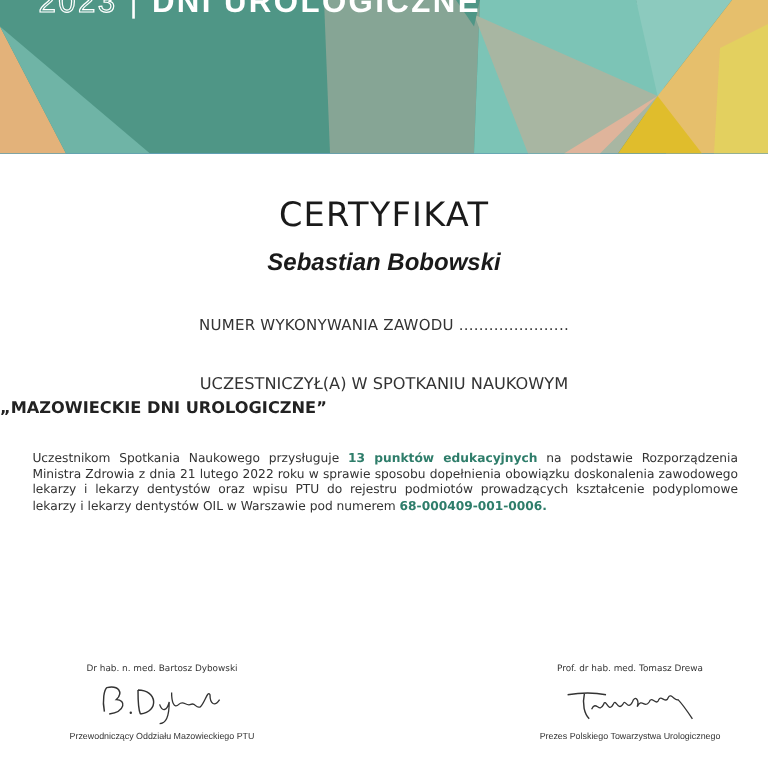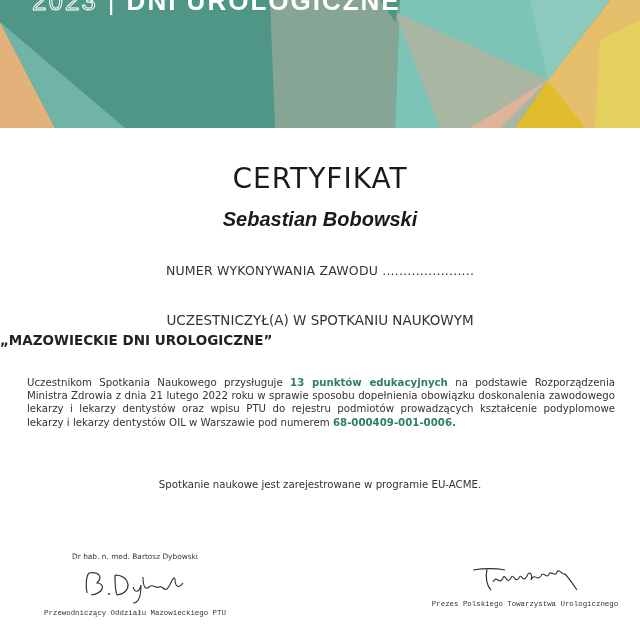--- a/index.html
+++ b/index.html
@@ -57,21 +57,21 @@
     }
     .hl { color: #2e7d6a; font-weight: 700; }
     .acme {
       position: absolute; left: 0; width: 640px; top: 478px; text-align: center;
       font-family: "DejaVu Sans", sans-serif; font-size: 10.2px; line-height: 13.5px; color: #333;
     }
     .sig-block { position: absolute; top: 552px; width: 230px; text-align: center; }
     .sig-left { left: 20px; }
     .sig-right { left: 410px; }
     .sig-name { font-family: "DejaVu Sans", sans-serif; font-size: 7.4px; color: #333; }
-    .sig-role { font-family: Liberation Mono, monospace; font-size: 7.4px; color: #333; margin-top: 4px; }
+    .sig-role { font-family: Liberation Sans, sans-serif; font-size: 7.4px; color: #333; margin-top: 4px; }
     .signature { height: 40px; display: block; margin: 4px auto 0 auto; }
   </style>
 </head>
 <body>
 
 <div class="header">
   <svg width="640" height="128" viewBox="0 0 640 128">
     <rect x="0" y="0" width="640" height="128" fill="#4f9686"></rect>
     <polygon points="270,0 400,0 395,128 275,128" fill="#86a595"></polygon>
     <polygon points="400,0 530,0 555,80 500,128 395,128" fill="#7cc4b6"></polygon>
@@ -97,33 +97,33 @@
   <span>NUMER WYKONYWANIA ZAWODU</span>
   <span>......................</span>
 </div>
 
 <div class="participated">UCZESTNICZYŁ(A) W SPOTKANIU NAUKOWYM</div>
 <div class="event-name">„MAZOWIECKIE DNI UROLOGICZNE”</div>
 
 <div class="info"><span>Uczestnikom Spotkania Naukowego przysługuje </span><span class="hl">13 punktów edukacyjnych</span><span> na podstawie Rozporządzenia Ministra Zdrowia z dnia 21 lutego 2022 roku w sprawie sposobu dopełnienia obowiązku doskonalenia zawodowego lekarzy i lekarzy dentystów oraz wpisu PTU do rejestru podmiotów prowadzących kształcenie podyplomowe lekarzy i lekarzy dentystów OIL w Warszawie pod numerem </span><span class="hl">68-000409-001-0006</span><span class="hl">.</span></div>
 
 <div class="acme">
-  <div>Spotkanie naukowe jest zarejestrowane w programie EU-ACME.</div>
 </div>
 
 <div class="sig-block sig-left">
   <div class="sig-name">Dr hab. n. med. Bartosz Dybowski</div>
   <svg class="signature" width="120" height="40" viewBox="0 0 120 40">
     <path d="M12,28 C10,18 12,10 14,8 M14,8 C24,6 28,12 22,18 C30,18 30,28 16,30" fill="none" stroke="#333" stroke-width="1.2"></path>
     <circle cx="34" cy="29" r="1" fill="#333"></circle>
     <path d="M40,10 C40,18 40,26 42,30 M40,10 C56,10 58,28 42,30" fill="none" stroke="#333" stroke-width="1.2"></path>
     <path d="M58,22 C60,28 64,28 66,20 C66,30 64,38 58,38 M68,12 C68,20 70,26 74,22 C78,18 80,24 84,22 C88,20 88,26 92,24 C96,20 98,10 100,14 C100,22 104,24 108,18" fill="none" stroke="#333" stroke-width="1.1"></path>
   </svg>
   <div class="sig-role">Przewodniczący Oddziału Mazowieckiego PTU</div>
 </div>
 
 <div class="sig-block sig-right">
+  <div class="sig-name">Prof. dr hab. med. Tomasz Drewa</div>
   <svg class="signature" width="120" height="40" viewBox="0 0 120 40">
     <path d="M8,14 C20,12 30,12 40,14 M22,13 C20,22 22,30 26,34" fill="none" stroke="#333" stroke-width="1.2"></path>
     <path d="M28,26 C32,18 34,30 38,22 C40,16 42,30 46,22 C48,16 50,28 54,22 C56,16 58,28 62,20 C64,14 68,18 66,24 C70,16 72,26 76,20 C78,14 82,24 84,18 C86,14 90,22 92,16 C94,12 98,20 100,18 C104,22 108,28 112,34" fill="none" stroke="#333" stroke-width="1.1"></path>
   </svg>
   <div class="sig-role">Prezes Polskiego Towarzystwa Urologicznego</div>
 </div>
 
 </body></html>

